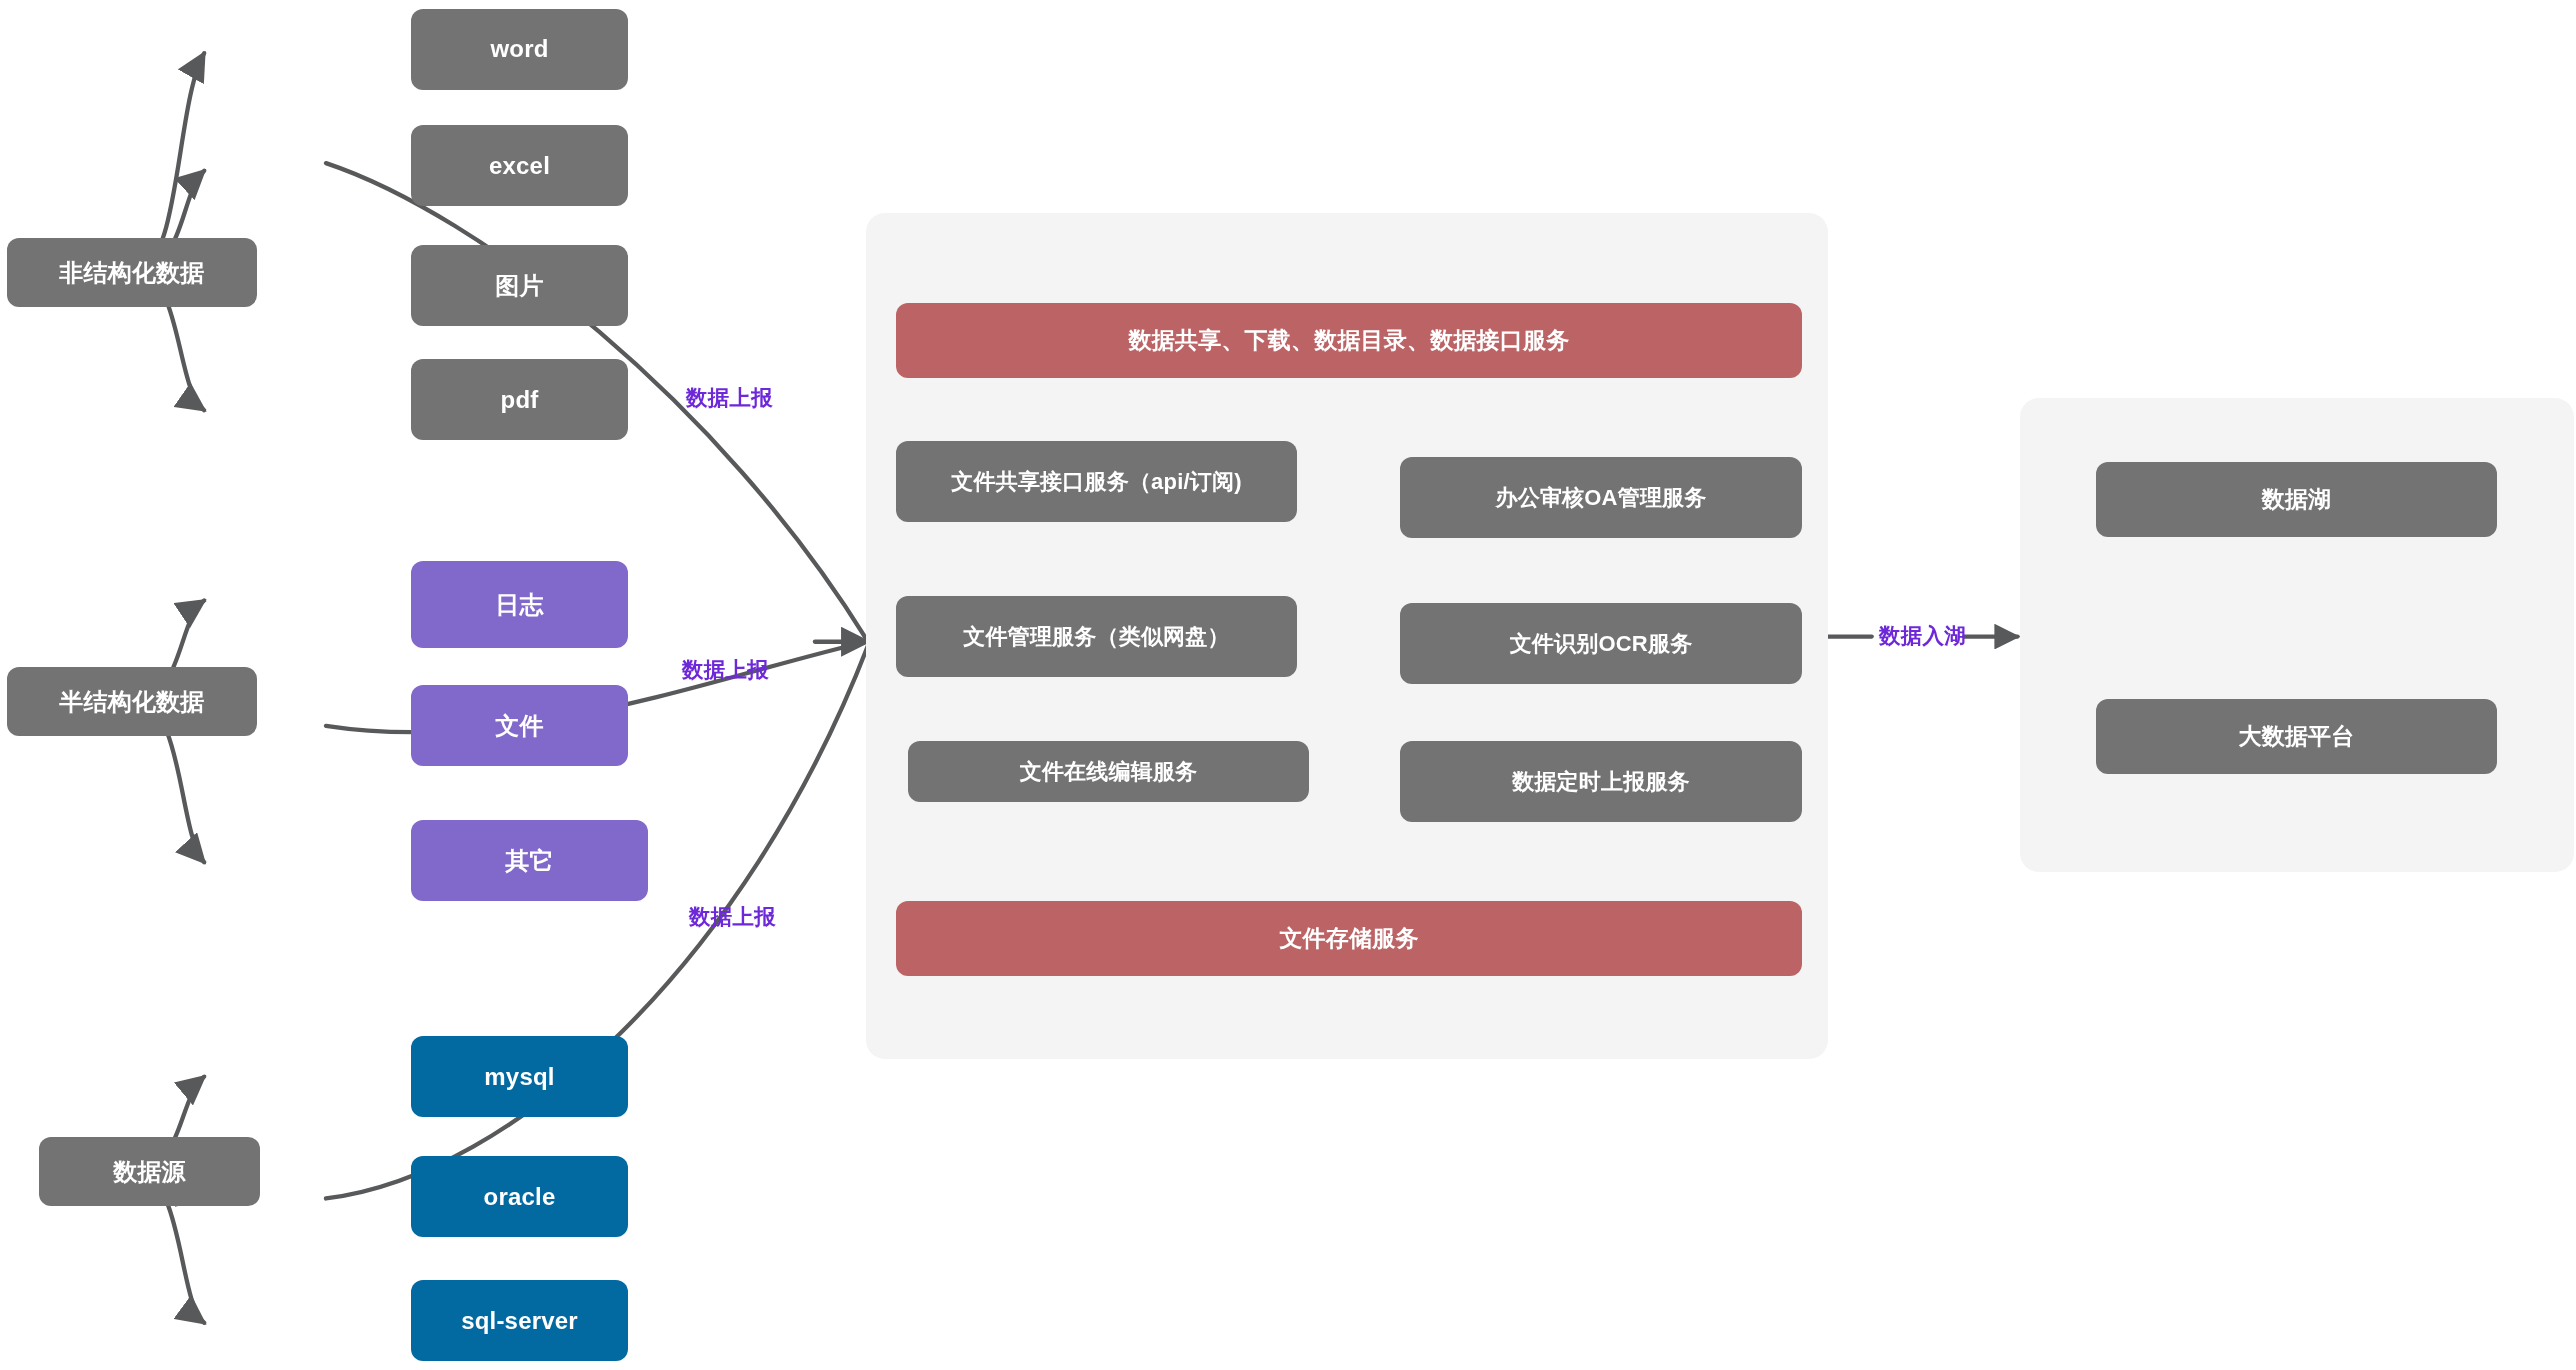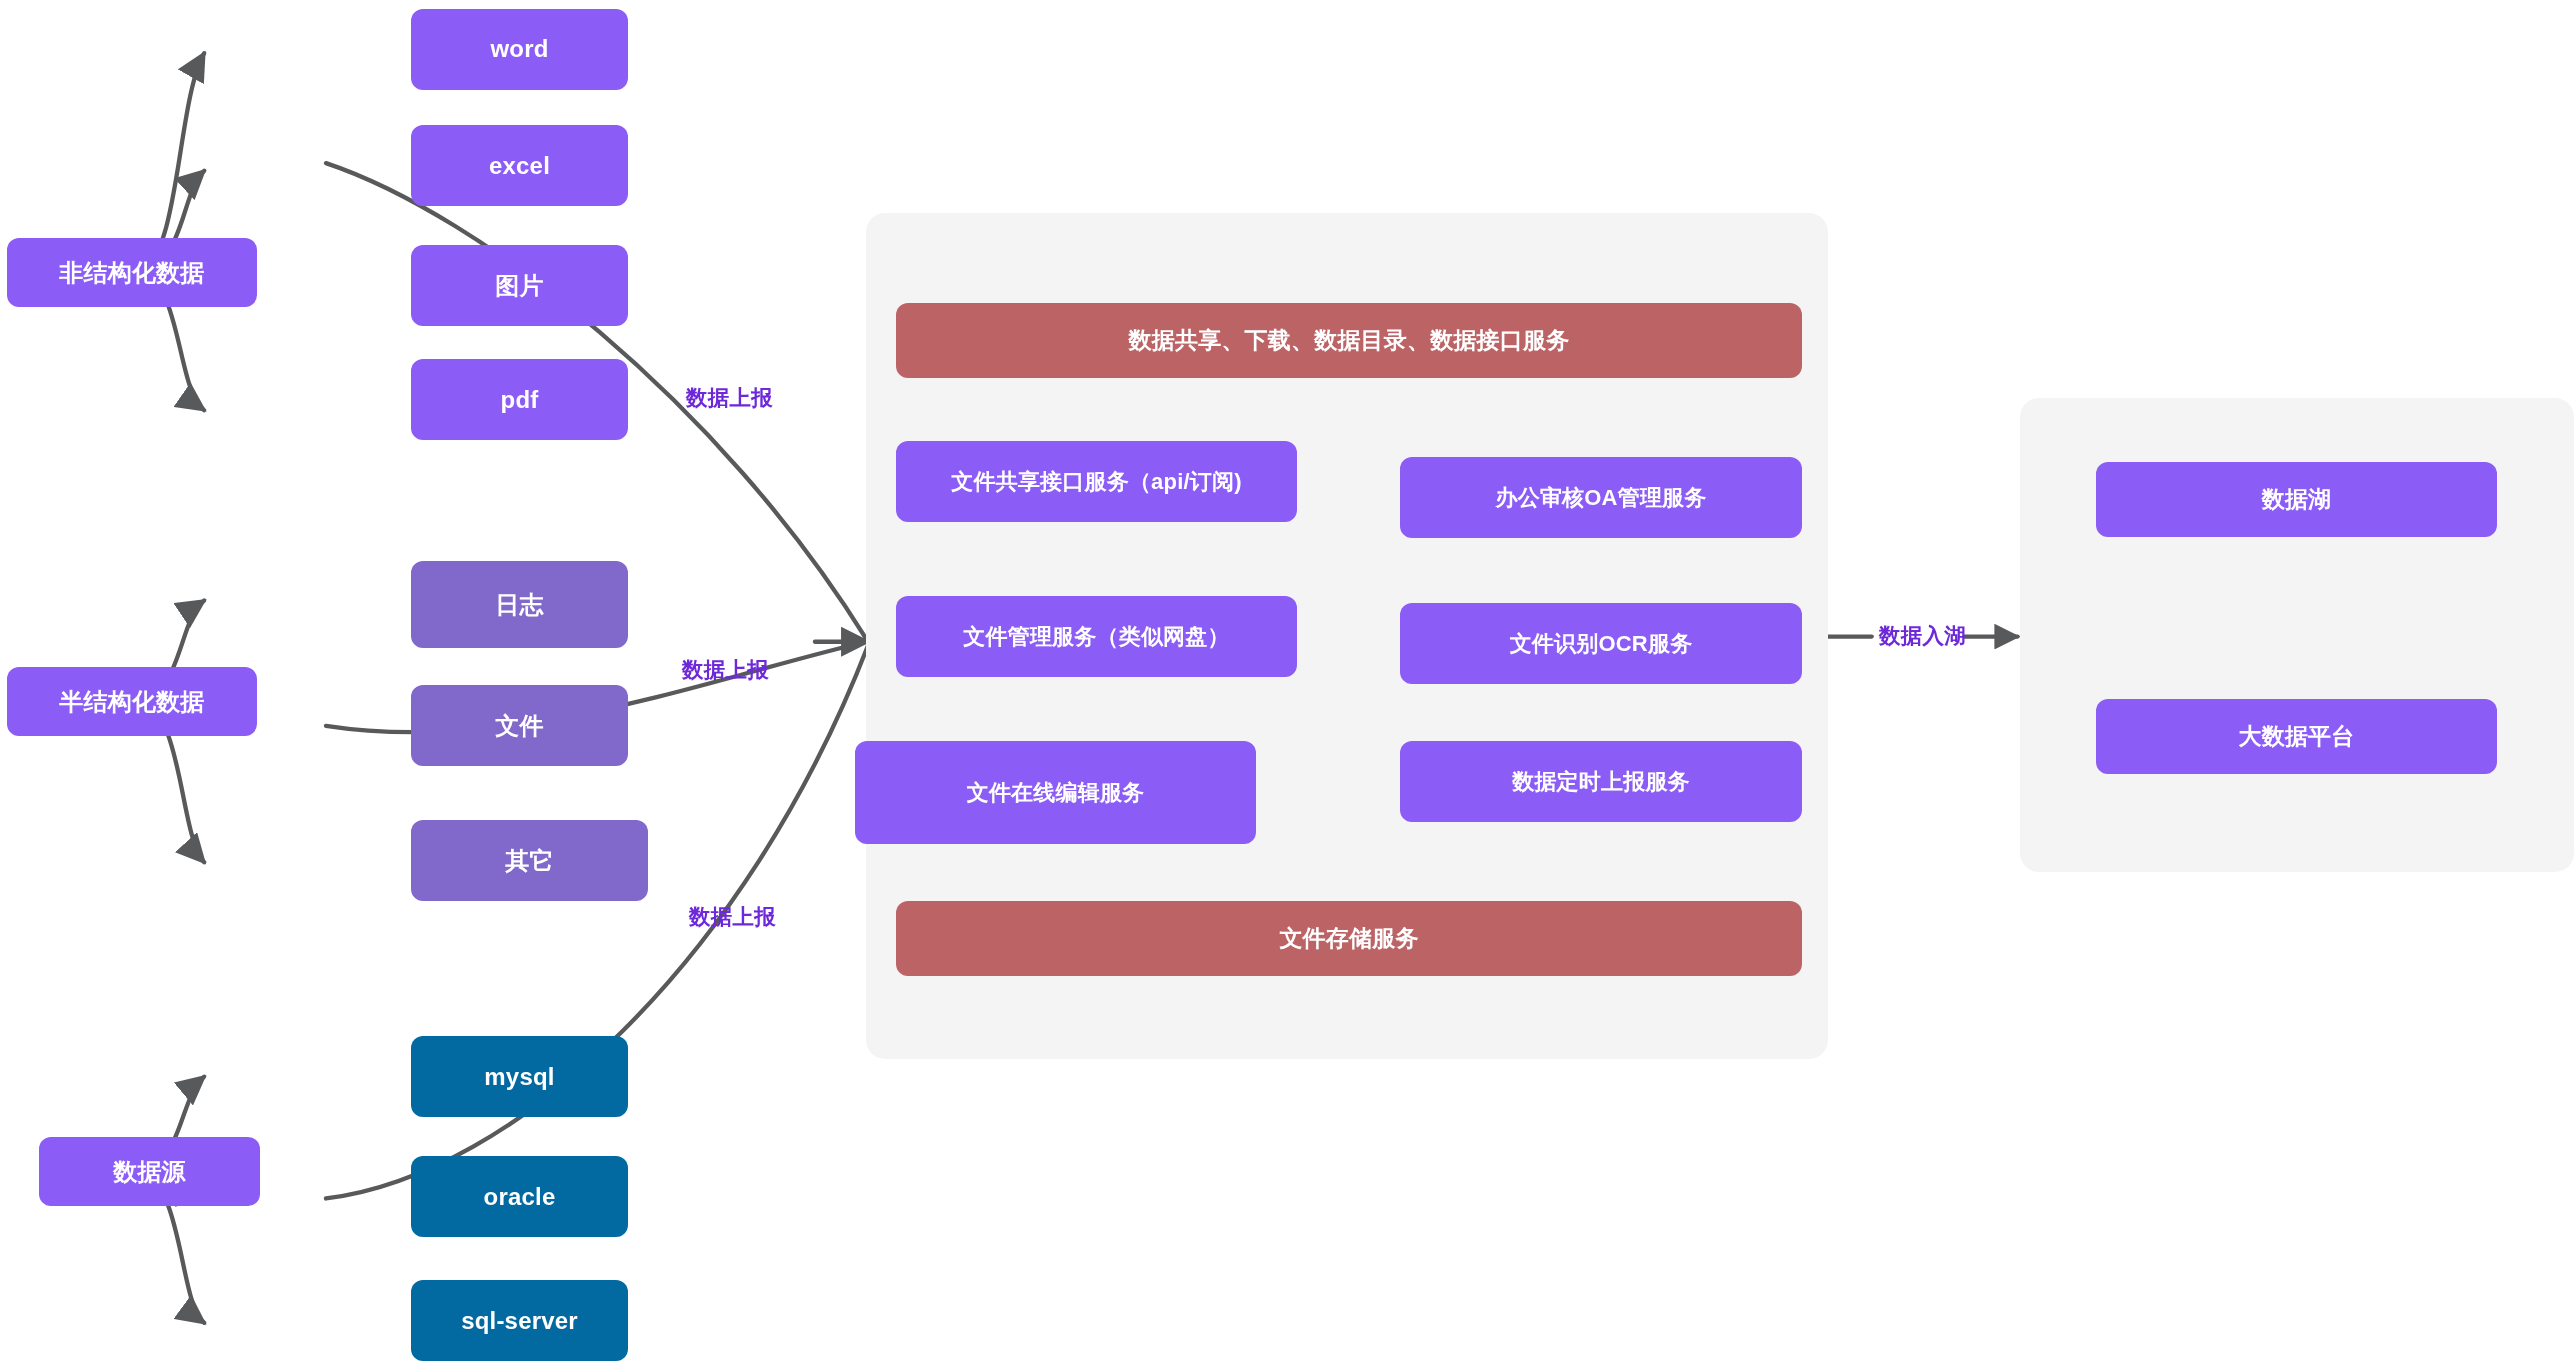--- a/index.html
+++ b/index.html
@@ -46,21 +46,21 @@
     background: #f4f4f4;
   }
   .edge-label {
     position: absolute;
     color: #6d28d9;
     font-weight: bold;
     font-size: 21.4px;
     white-space: nowrap;
     letter-spacing: 0.4px;
   }
-  .n-blue   { background: #8b5cf6; }
+  .n-blue   { background: #737373; }
   .n-purple { background: #8168CB; }
   .n-green  { background: #0369a1; }
   .n-red    { background: #BC6366; }
   .fs-26 { font-size: 22px; }
   .fs-27 { font-size: 23px; }
   .fs-28 { font-size: 24px; }
 </style>
 </head>
 <body>
 
@@ -166,21 +166,21 @@
     <span>文件管理服务（类似网盘）</span>
   </div>
 
   <div class="node n-blue fs-26" style="left:1400px; top:457px; width:402px; height:81px;">
     <span>办公审核OA管理服务</span>
   </div>
   <div class="node n-blue fs-26" style="left:1400px; top:603px; width:402px; height:81px;">
     <span>文件识别OCR服务</span>
   </div>
 
-  <div class="node n-blue fs-26" style="left:855px; top:741px; width:401px; height:103px;">
+  <div class="node n-blue fs-26" style="left:908px; top:741px; width:401px; height:61px;">
     <span>文件在线编辑服务</span>
   </div>
   <div class="node n-blue fs-26" style="left:1400px; top:741px; width:402px; height:81px;">
     <span>数据定时上报服务</span>
   </div>
 
   <div class="node n-red fs-27" style="left:896px; top:901px; width:906px; height:75px;">
     <span>文件存储服务</span>
   </div>
 

